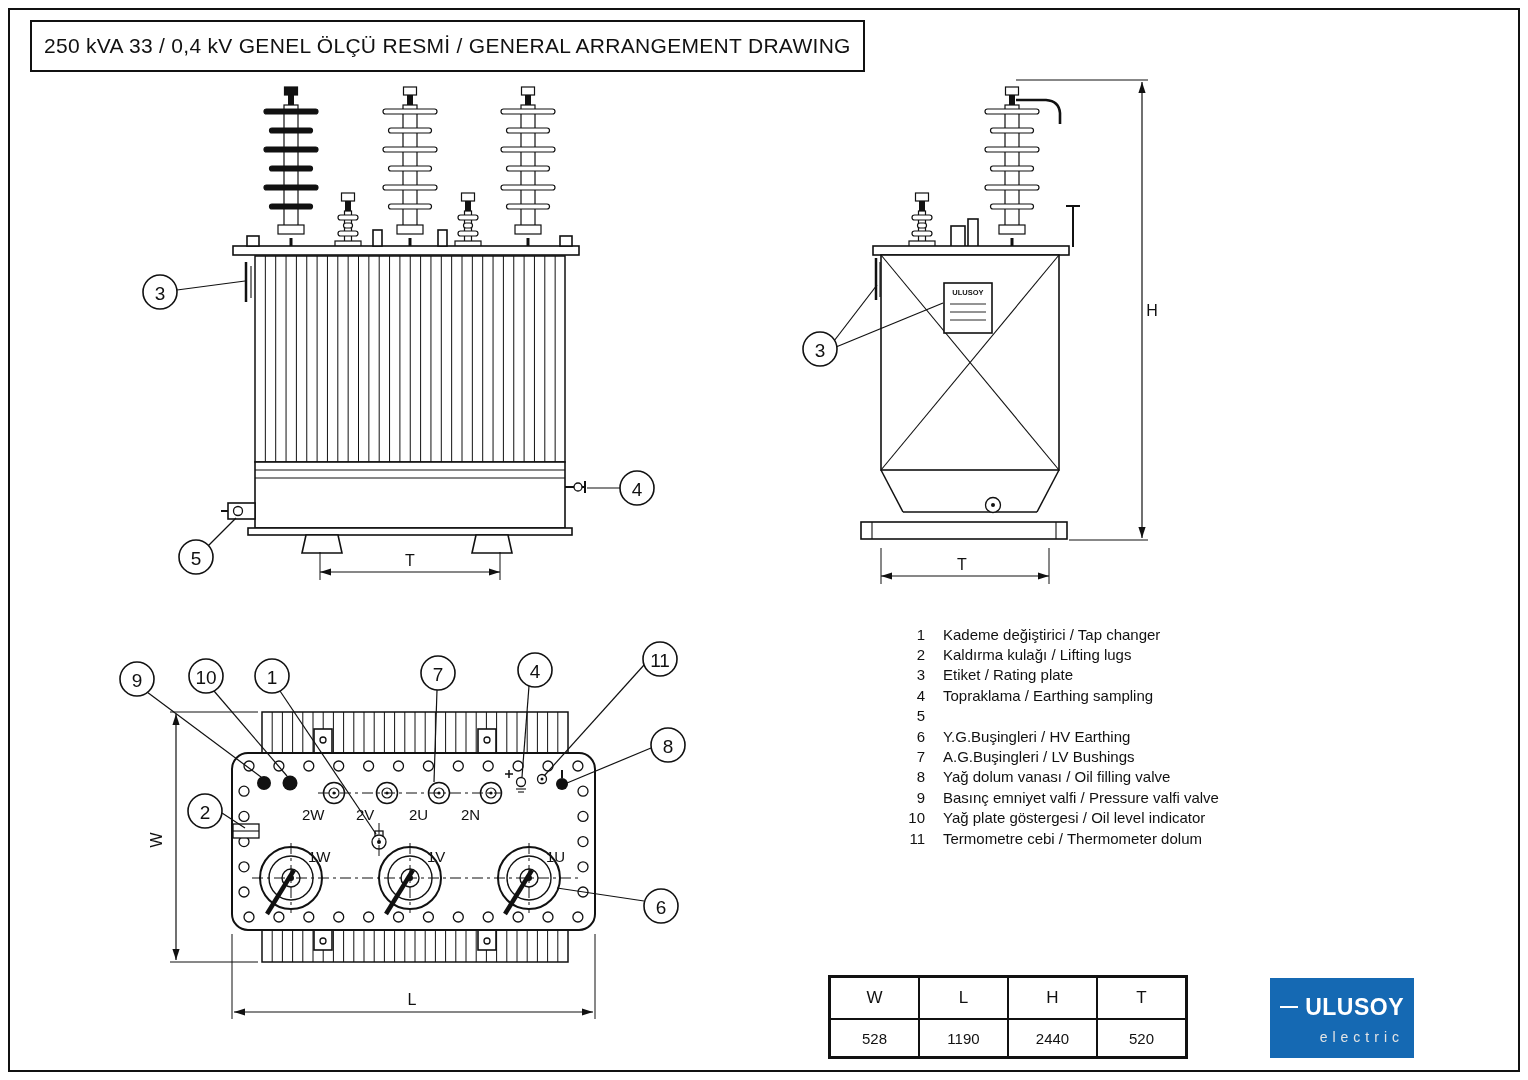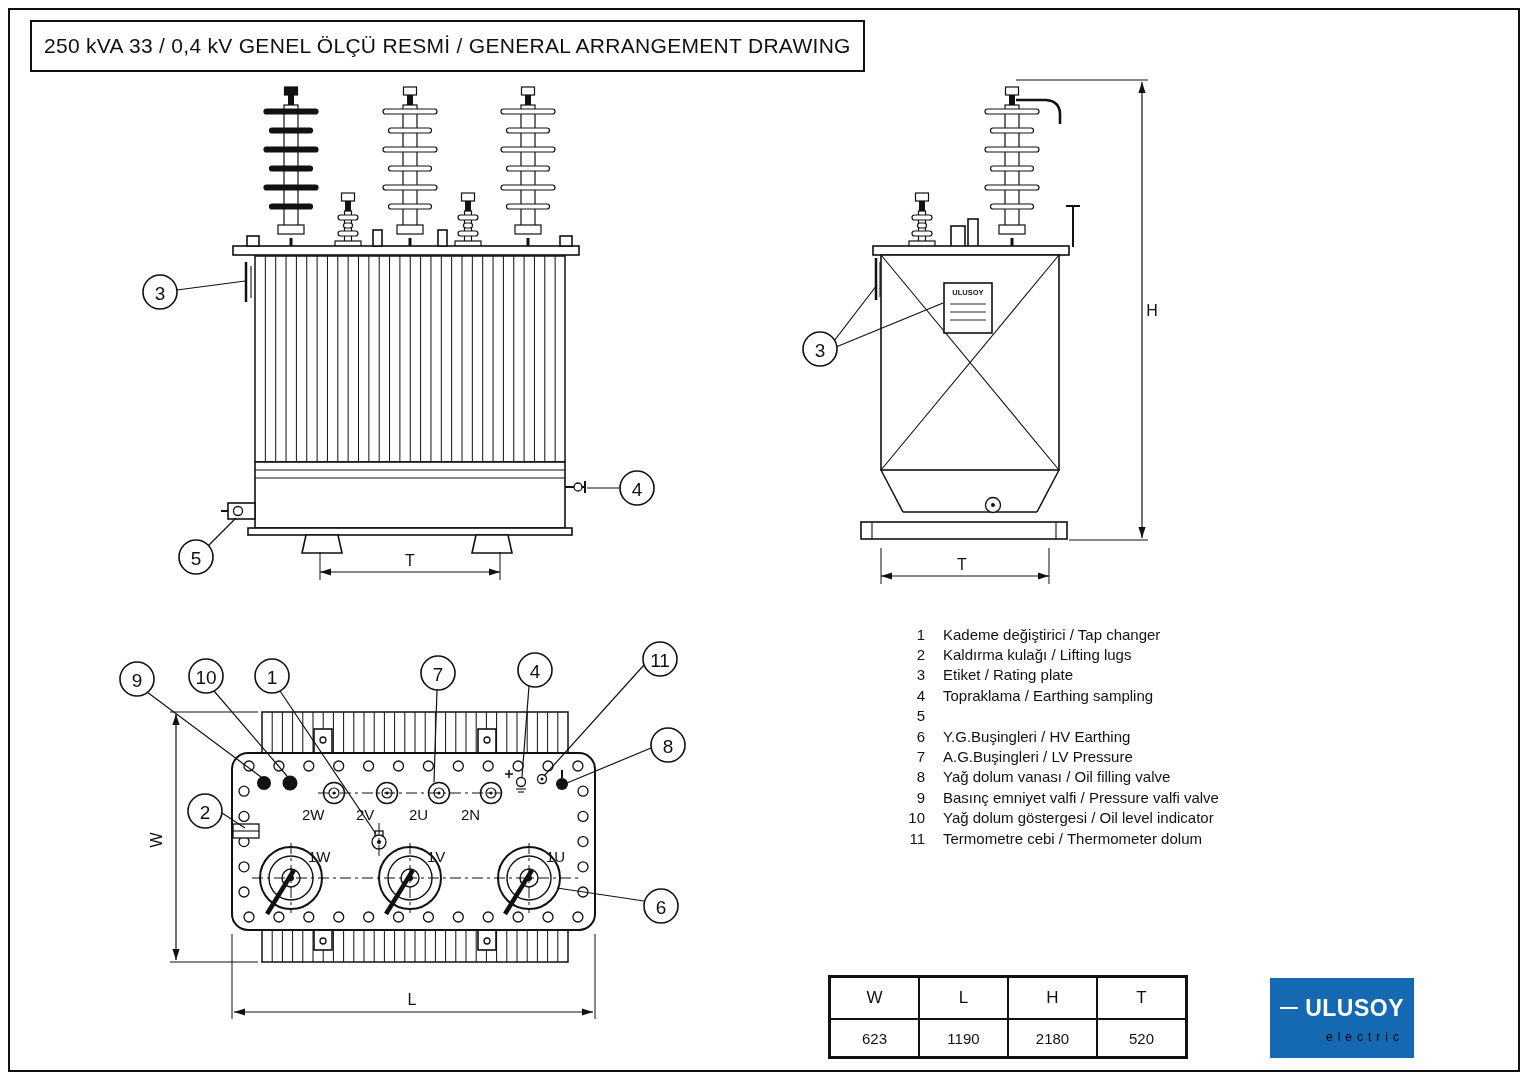--- a/index.html
+++ b/index.html
@@ -29,21 +29,21 @@
   .pl-row{display:flex;height:20.4px;align-items:center}
   .pl-no{width:30px;text-align:right;margin-right:18px}
   .dim-table{position:absolute;left:828px;top:975px;display:grid;grid-template-columns:repeat(4,89px);border:2px solid #111;background:#fff}
   .dt-cell{border:1px solid #111;display:flex;align-items:center;justify-content:center}
   .dt-h{height:42px;font-size:17px}
   .dt-v{height:38px;font-size:15px}
   .logo{position:absolute;left:1270px;top:978px;width:144px;height:80px;background:#1569b3;color:#fff;display:flex;flex-direction:column;justify-content:center;padding:10px 10px 8px}
   .logo-row{display:flex;align-items:center}
   .logo-line{flex:1;height:2px;background:#fff;margin-right:7px}
   .logo-brand{font-size:23px;font-weight:bold;letter-spacing:.5px}
-  .logo-sub{align-self:flex-end;font-size:12px;letter-spacing:5px;color:#000000;margin-top:8px}
+  .logo-sub{align-self:flex-end;font-size:14px;letter-spacing:5px;color:#e5e5e5;margin-top:8px}
 </style>
 </head>
 <body>
 
 <div class="frame"></div>
 
 <svg width="1528" height="1080" viewBox="0 0 1528 1080">
 
   <g>
     <g id="fv-gen">
@@ -501,48 +501,48 @@
     </div>
   <div class="pl-row">
       <span class="pl-no">5</span>
     </div>
   <div class="pl-row">
       <span class="pl-no">6</span>
       <span class="pl-desc">Y.G.Buşingleri / HV Earthing</span>
     </div>
   <div class="pl-row">
       <span class="pl-no">7</span>
-      <span class="pl-desc">A.G.Buşingleri / LV Pressure</span>
+      <span class="pl-desc">A.G.Buşingleri / LV Bushings</span>
     </div>
   <div class="pl-row">
       <span class="pl-no">8</span>
       <span class="pl-desc">Yağ dolum vanası / Oil filling valve</span>
     </div>
   <div class="pl-row">
       <span class="pl-no">9</span>
       <span class="pl-desc">Basınç emniyet valfi / Pressure valfi valve</span>
     </div>
   <div class="pl-row">
       <span class="pl-no">10</span>
-      <span class="pl-desc">Yağ dolum göstergesi / Oil level indicator</span>
+      <span class="pl-desc">Yağ plate göstergesi / Oil level indicator</span>
     </div>
   <div class="pl-row">
       <span class="pl-no">11</span>
       <span class="pl-desc">Termometre cebi / Thermometer dolum</span>
     </div>
 </div>
 
 <div class="dim-table">
   <div class="dt-cell dt-h">W</div>
   <div class="dt-cell dt-h">L</div>
   <div class="dt-cell dt-h">H</div>
   <div class="dt-cell dt-h">T</div>
-  <div class="dt-cell dt-v">623</div>
+  <div class="dt-cell dt-v">528</div>
   <div class="dt-cell dt-v">1190</div>
-  <div class="dt-cell dt-v">2180</div>
+  <div class="dt-cell dt-v">2440</div>
   <div class="dt-cell dt-v">520</div>
 </div>
 
 <div class="logo">
   <div class="logo-row">
     <div class="logo-line"></div>
     <span class="logo-brand">ULUSOY</span>
   </div>
   <span class="logo-sub">electric</span>
 </div>

